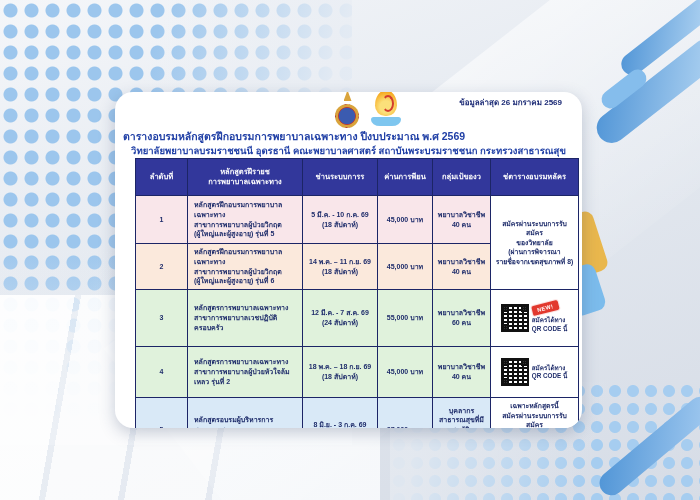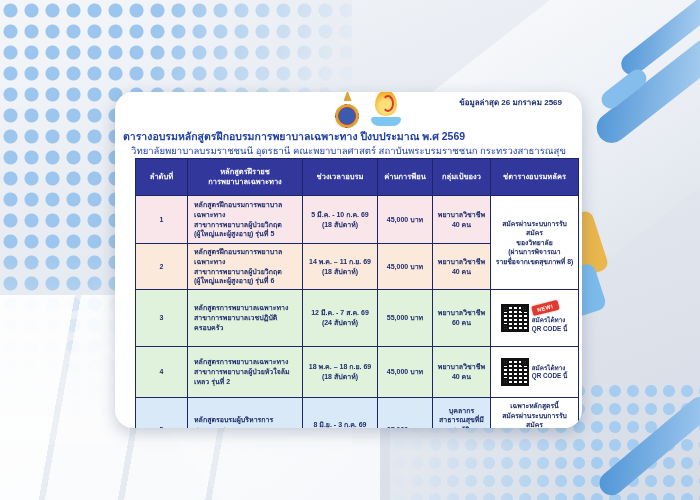--- a/index.html
+++ b/index.html
@@ -56,21 +56,21 @@
   .flame-logo .flame{position:absolute;left:4px;top:0;width:22px;height:26px;
     background:radial-gradient(circle at 50% 65%,#fbe07a 30%,#f6a81e 75%);
     border-radius:50% 50% 46% 46%/60% 60% 40% 40%;}
   .flame-logo .swirl{position:absolute;left:11px;top:5px;width:8px;height:13px;
     border:2px solid #d33c2e;border-left-color:transparent;border-radius:50%;}
   .flame-logo .ribbon{position:absolute;left:0;bottom:2px;width:30px;height:9px;background:#7ec6ef;
     border-radius:3px 3px 10px 10px/3px 3px 7px 7px;}
   .title{position:absolute;top:36px;left:0;width:100%;
     font-size:10.5px;font-weight:bold;color:#2140a6;margin-left:8px;}
   .subtitle{position:absolute;top:51px;left:0;width:100%;text-align:center;
-    font-size:9.5px;font-weight:normal;color:#2140a6;}
+    font-size:9.5px;font-weight:bold;color:#2140a6;}
 
   
   table.sched{position:absolute;left:20px;top:66px;width:443px;border-collapse:collapse;
     table-layout:fixed;}
   .sched th{background:#32379b;color:#fff;font-size:7.5px;font-weight:bold;height:34px;
     border:1.5px solid #1c2566;white-space:pre-line;padding:1px 2px;line-height:1.3;}
   .sched td{border:1.5px solid #1c2566;font-size:7px;font-weight:bold;color:#1f2d6b;
     text-align:center;padding:2px 3px;white-space:pre-line;line-height:1.4;vertical-align:middle;}
   .sched td.course{text-align:left;padding-left:6px;}
   .r1 td{background:#f9e6ea;height:43px;}
@@ -133,21 +133,21 @@
           <col style="width:75px">
         <col style="width:55px">
           <col style="width:58px">
           <col style="width:88px">
       </colgroup>
       <thead>
         <tr>
           <th>ลำดับที่</th>
           <th>หลักสูตรฝึรายช
 การพยาบาลเฉพาะทาง</th>
-          <th>ช่วงเวลาอบรม</th>
+          <th>ช่านระบบการร</th>
           <th>ค่านการพียน</th>
           <th>กลุ่มเป้ของว</th>
           <th>ช่ตารางอบรมหลัคร</th>
         </tr>
       </thead>
       <tbody>
         <tr class="r1">
           <td>1</td>
           <td class="course">หลักสูตรฝึกอบรมการพยาบาลเฉพาะทาง
 สาขาการพยาบาลผู้ป่วยวิกฤต

